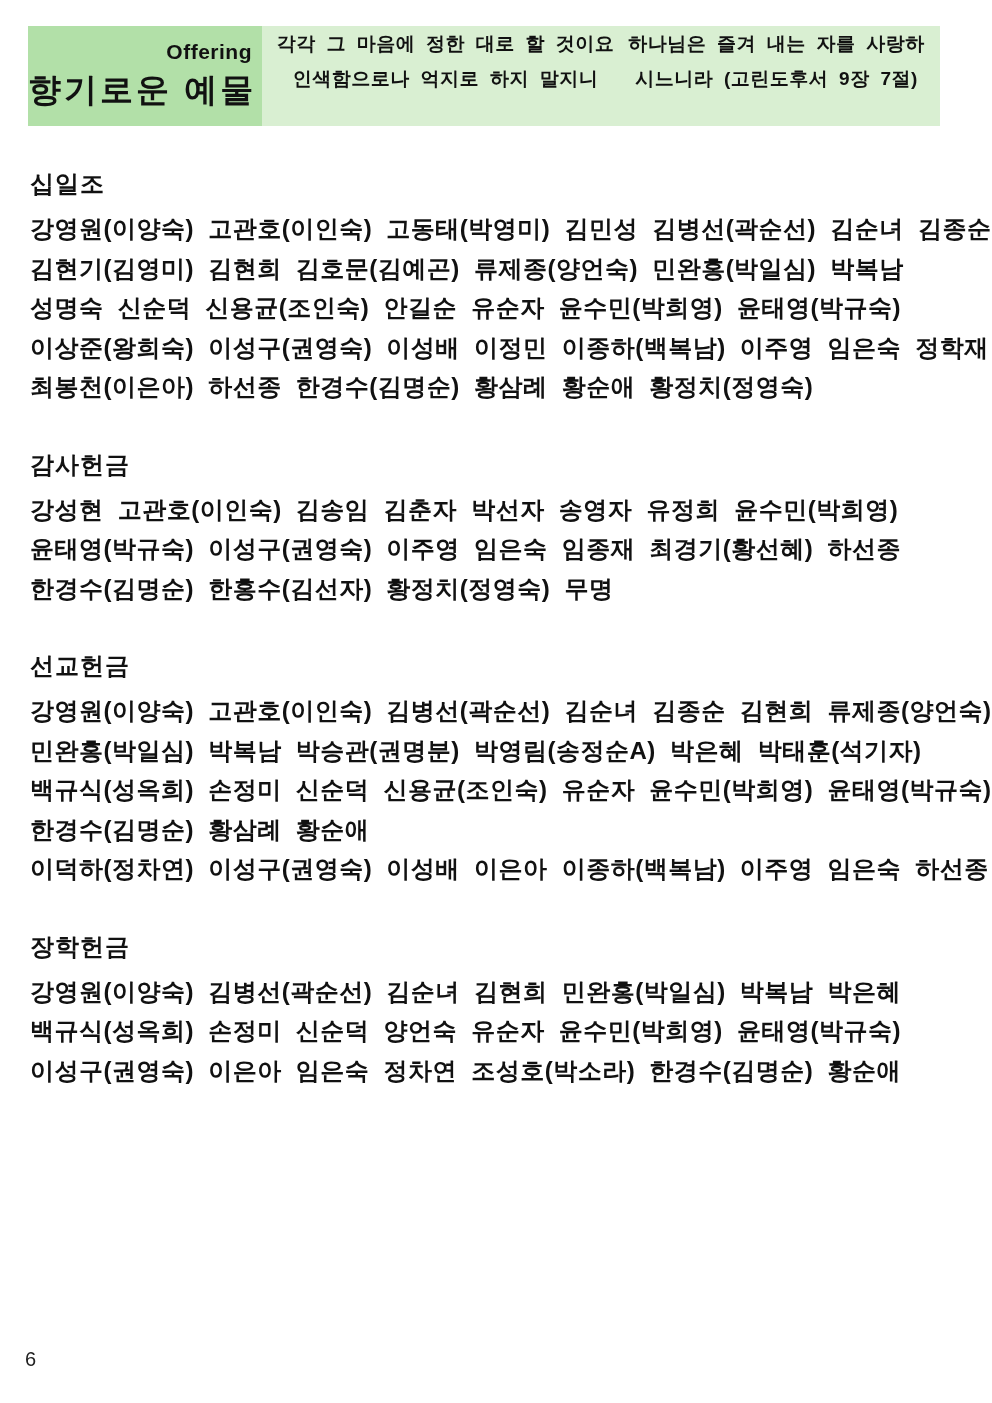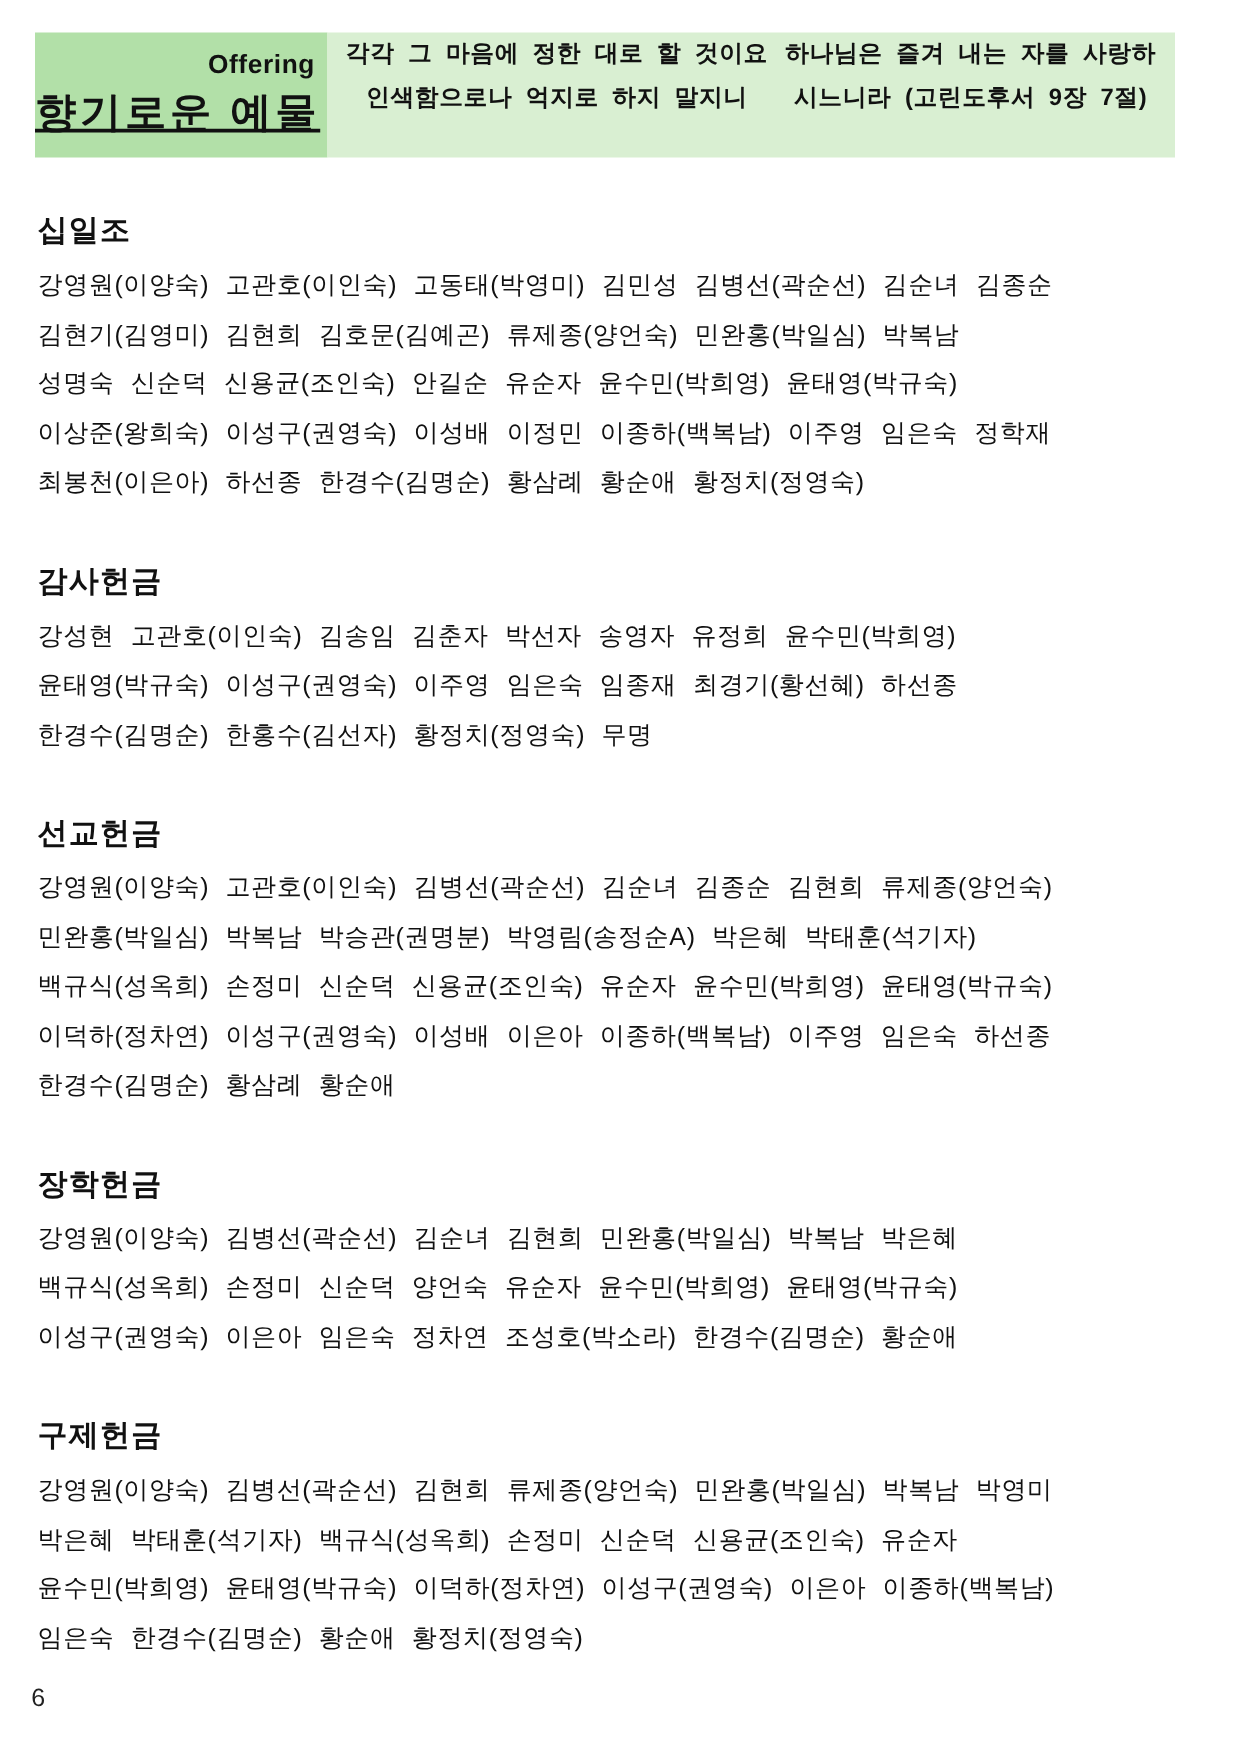--- a/index.html
+++ b/index.html
@@ -39,21 +39,20 @@
     font-size: 21px;
     font-weight: 700;
     letter-spacing: 0.5px;
     margin-bottom: 4px;
   }
   .banner-kor {
     font-size: 33px;
     font-weight: 800;
     letter-spacing: 3px;
     white-space: nowrap;
-    text-decoration: underline;
   }
   .banner-right {
     flex: 1;
     background: #d9efd2;
     display: flex;
     justify-content: center;
     text-align: center;
     font-size: 19px;
     font-weight: 700;
     line-height: 35px;
@@ -71,26 +70,27 @@
   }
   .section:first-child .section-title {
   }
   .section-title {
     font-size: 24px;
     font-weight: 800;
     letter-spacing: 1px;
     margin: 42px 0 9px 0;
   }
   .names-line {
-    font-size: 20px;
+    font-size: 24px;
     line-height: 39.5px;
     letter-spacing: 0.5px;
     word-spacing: 7px;
     margin: 0;
     white-space: nowrap;
+    font-weight: bold;
   }
   
   .page-number {
     position: absolute;
     left: 25px;
     top: 1348px;
     font-size: 20px;
     color: #222222;
   }
 </style>
@@ -126,36 +126,29 @@
       <p class="names-line">강성현 고관호(이인숙) 김송임 김춘자 박선자 송영자 유정희 윤수민(박희영)</p>
       <p class="names-line">윤태영(박규숙) 이성구(권영숙) 이주영 임은숙 임종재 최경기(황선혜) 하선종</p>
       <p class="names-line">한경수(김명순) 한홍수(김선자) 황정치(정영숙) 무명</p>
     </section>
 
     <section class="section">
       <h2 class="section-title">선교헌금</h2>
       <p class="names-line">강영원(이양숙) 고관호(이인숙) 김병선(곽순선) 김순녀 김종순 김현희 류제종(양언숙)</p>
       <p class="names-line">민완홍(박일심) 박복남 박승관(권명분) 박영림(송정순A) 박은혜 박태훈(석기자)</p>
       <p class="names-line">백규식(성옥희) 손정미 신순덕 신용균(조인숙) 유순자 윤수민(박희영) 윤태영(박규숙)</p>
+      <p class="names-line">한경수(김명순) 황삼례 황순애</p>
       <p class="names-line">이덕하(정차연) 이성구(권영숙) 이성배 이은아 이종하(백복남) 이주영 임은숙 하선종</p>
-      <p class="names-line">한경수(김명순) 황삼례 황순애</p>
     </section>
 
     <section class="section">
       <h2 class="section-title">장학헌금</h2>
       <p class="names-line">강영원(이양숙) 김병선(곽순선) 김순녀 김현희 민완홍(박일심) 박복남 박은혜</p>
       <p class="names-line">백규식(성옥희) 손정미 신순덕 양언숙 유순자 윤수민(박희영) 윤태영(박규숙)</p>
       <p class="names-line">이성구(권영숙) 이은아 임은숙 정차연 조성호(박소라) 한경수(김명순) 황순애</p>
     </section>
 
-    <section class="section">
-      <h2 class="section-title">구제헌금</h2>
-      <p class="names-line">강영원(이양숙) 김병선(곽순선) 김현희 류제종(양언숙) 민완홍(박일심) 박복남 박영미</p>
-      <p class="names-line">박은혜 박태훈(석기자) 백규식(성옥희) 손정미 신순덕 신용균(조인숙) 유순자</p>
-      <p class="names-line">윤수민(박희영) 윤태영(박규숙) 이덕하(정차연) 이성구(권영숙) 이은아 이종하(백복남)</p>
-      <p class="names-line">임은숙 한경수(김명순) 황순애 황정치(정영숙)</p>
-    </section>
 
   </main>
 
   <div class="page-number">6</div>
 
 </div>
 
 </body></html>

